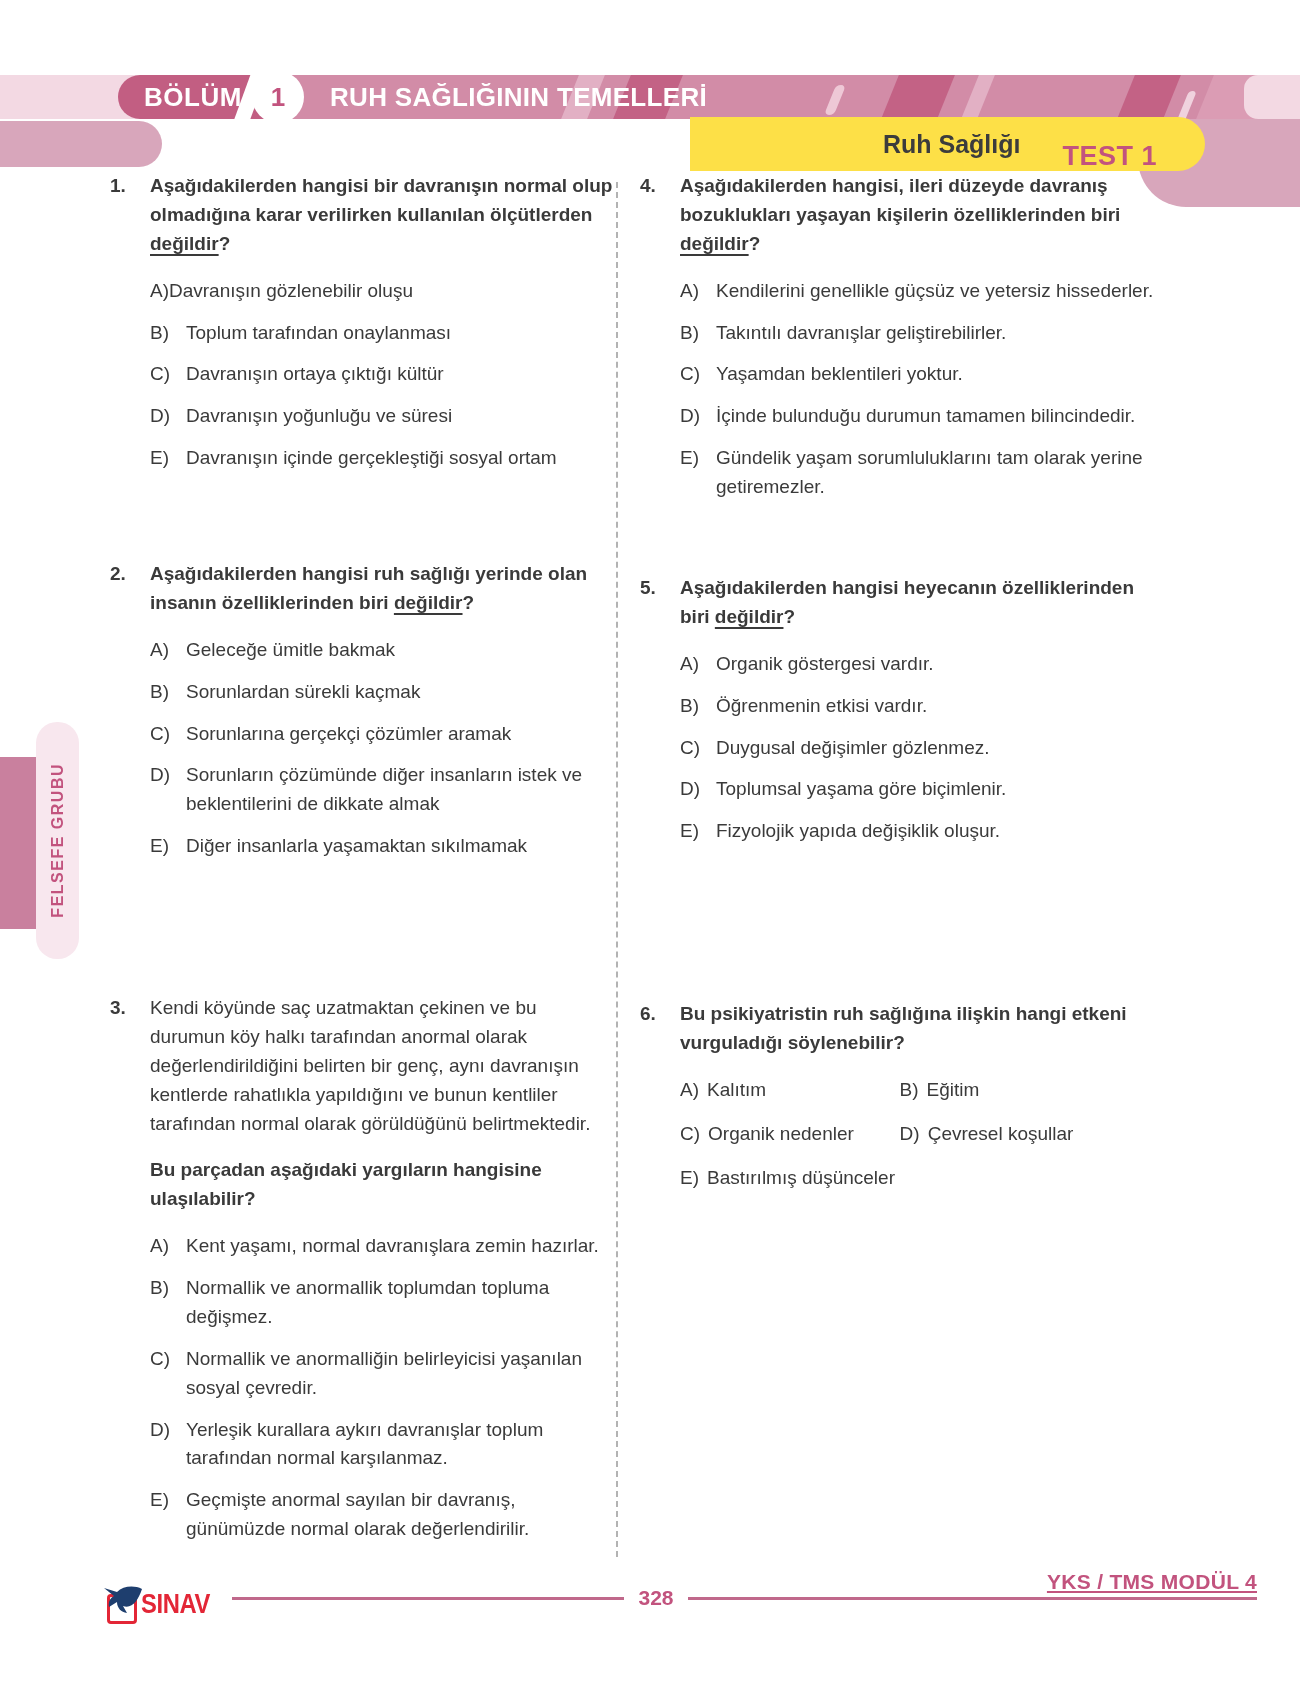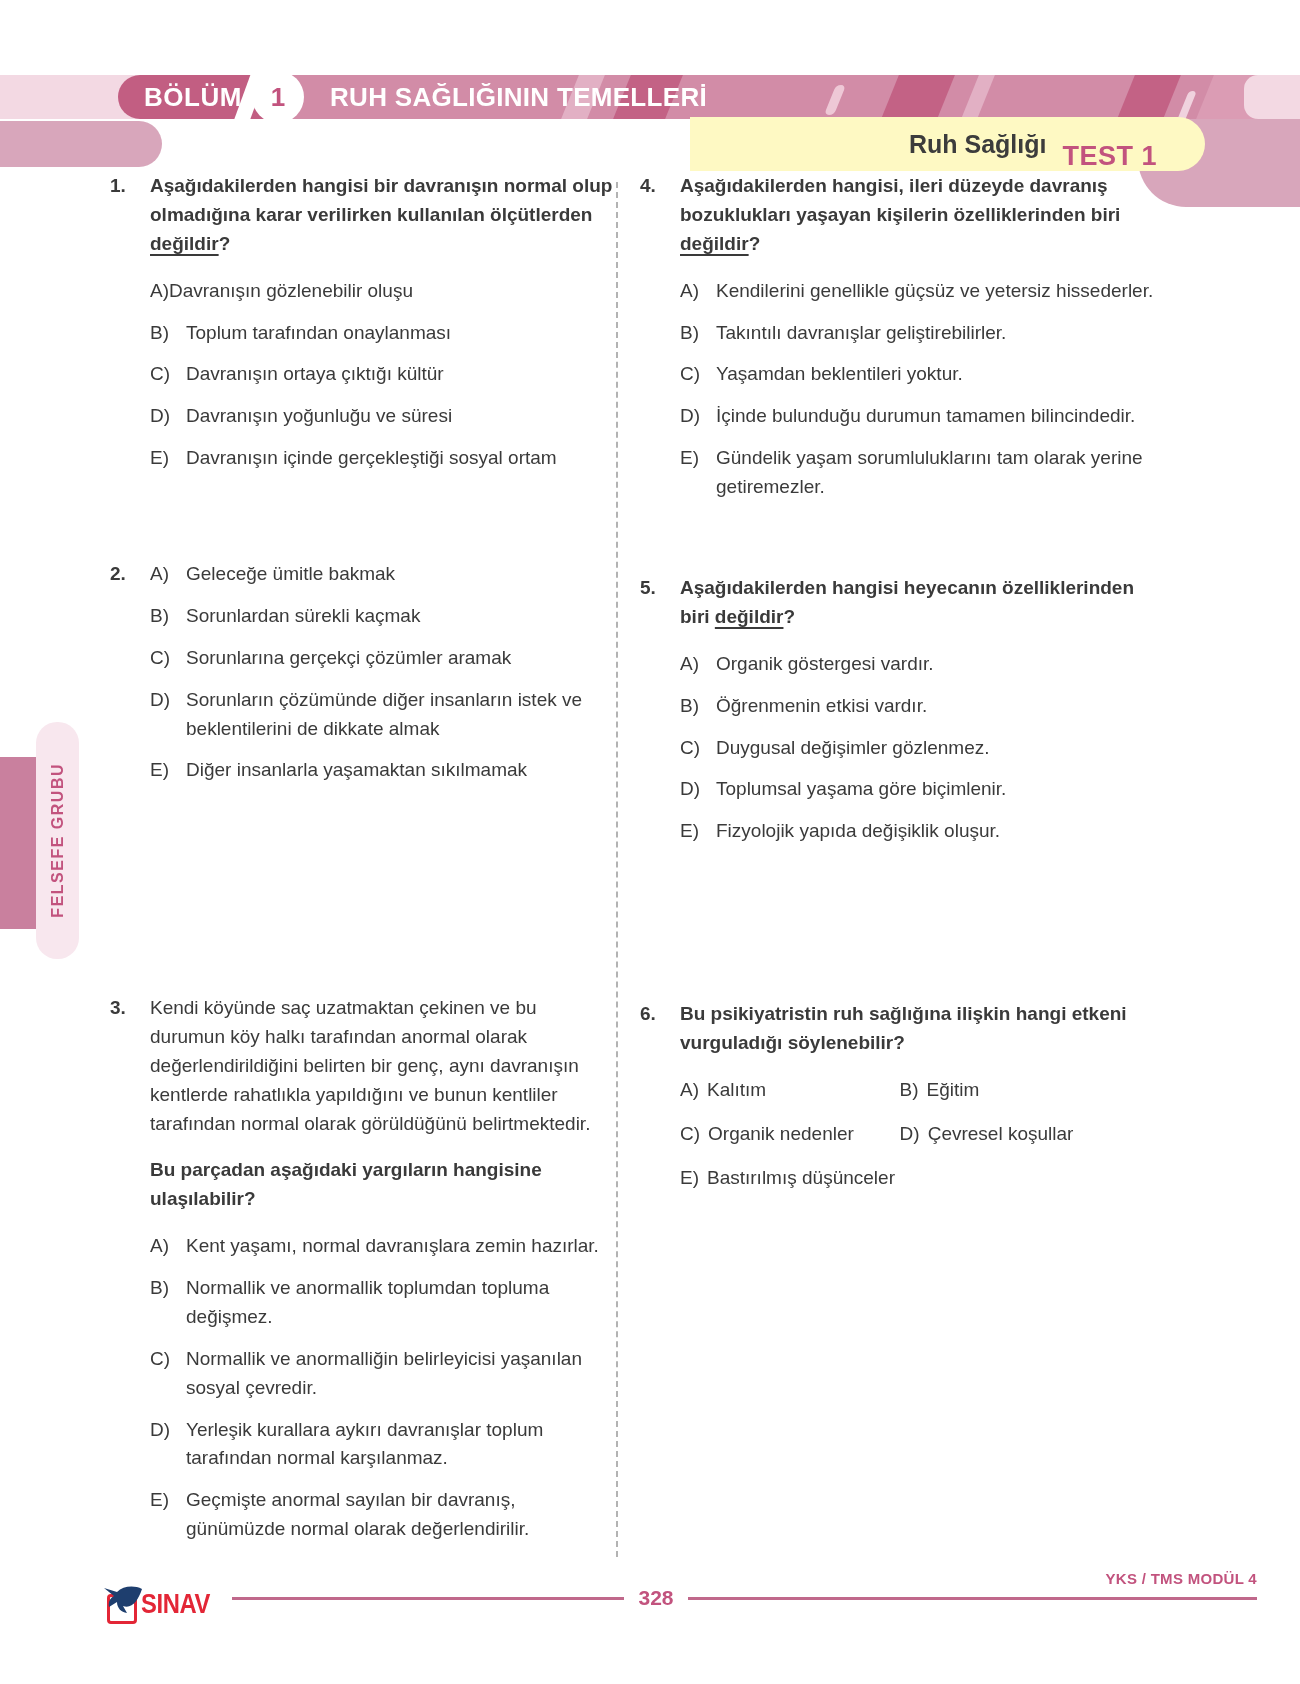--- a/index.html
+++ b/index.html
@@ -24,22 +24,22 @@
   .s8{left:935px;width:60px;background:#db9cb4;}
   .banner-light-end{position:absolute;right:0;top:0;width:56px;height:44px;background:#f3d9e3;border-radius:14px 0 0 14px;}
   .wedge{left:242px;top:73px;width:16px;height:50px;background:#ffffff;transform:skewX(-20deg);z-index:3;}
   .num-circle{left:252px;top:71px;width:52px;height:52px;background:#ffffff;border-radius:50%;
               display:flex;align-items:center;justify-content:center;z-index:4;}
   .num-circle span{color:#c2537e;font-weight:bold;font-size:26px;}
   .banner-title{left:330px;top:75px;height:44px;display:flex;align-items:center;z-index:2;}
   .banner-title span{color:#ffffff;font-weight:bold;font-size:26px;letter-spacing:.3px;}
   .subleft{left:0;top:121px;width:162px;height:46px;background:#d8a6bb;border-radius:0 24px 24px 0;}
   .right-panel{left:1138px;top:119px;width:162px;height:88px;background:#d8a6bb;border-bottom-left-radius:48px;z-index:1;}
-  .white-pill{left:690px;top:117px;width:515px;height:54px;background:#fef9c3;border-radius:0 27px 27px 0;
-              display:flex;align-items:center;justify-content:flex-end;gap:16px;padding-right:48px;
+  .white-pill{left:690px;top:117px;width:515px;height:54px;background:#fde047;border-radius:0 27px 27px 0;
+              display:flex;align-items:center;justify-content:flex-end;gap:42px;padding-right:48px;
               box-sizing:border-box;z-index:2;}
   .subject-label{color:#3c3c3c;font-weight:bold;font-size:25px;}
   .test-label{color:#c2537e;font-weight:bold;font-size:27px;letter-spacing:.5px;margin-top:24px;}
 
   
   .side-dark{left:0;top:757px;width:44px;height:172px;background:#c9809e;}
   .side-pill{left:36px;top:722px;width:43px;height:237px;background:#f8e7ee;border-radius:21px;
              display:flex;align-items:center;justify-content:center;}
   .side-pill span{writing-mode:vertical-rl;transform:rotate(180deg);color:#c2537e;
                   font-weight:bold;font-size:16px;letter-spacing:1.5px;white-space:nowrap;}
@@ -69,21 +69,21 @@
   .q3{top:994px;left:110px;width:505px;}
   .q4{top:172px;left:640px;width:528px;}
   .q5{top:574px;left:640px;width:528px;}
   .q6{top:1000px;left:640px;width:528px;}
 
   
   .footer-line{top:1597px;height:3px;background:#c0688b;}
   .fl-left{left:232px;width:392px;}
   .fl-right{left:688px;width:569px;}
   .page-num{left:626px;top:1586px;width:60px;text-align:center;color:#c2537e;font-weight:bold;font-size:21px;}
-  .module-label{left:957px;top:1570px;width:300px;text-align:right;color:#c2537e;font-weight:bold;font-size:15px;letter-spacing:.3px;}
+  .module-label{left:957px;top:1570px;width:300px;text-align:right;color:#c2537e;font-weight:bold;font-size:21px;letter-spacing:.3px;text-decoration:underline;}
   .logo{left:105px;top:1584px;display:flex;align-items:flex-start;}
   .logo-box{position:relative;width:34px;height:30px;margin-top:6px;}
   .logo-frame{position:absolute;left:2px;top:4px;width:24px;height:24px;border:3px solid #e32636;border-radius:4px;background:#fff;}
   .logo-bird{position:absolute;left:-2px;top:-4px;width:40px;height:30px;}
   .logo-text{color:#e32636;font-weight:bold;font-size:28px;letter-spacing:-.5px;
              transform:scaleX(.85);transform-origin:left center;margin-left:2px;margin-top:4px;}
 </style>
 </head>
 <body>
 
@@ -149,20 +149,21 @@
             <span class="opt-label">E)</span>
             <span class="opt-text">Davranışın içinde gerçekleştiği sosyal ortam</span>
           </div>
         </div>
       </div>
   </div>
 
   <div class="question q2">
     <div class="q-num">2.</div>
     <div class="q-body">
+        <p class="stem">Aşağıdakilerden hangisi ruh sağlığı yerinde olan insanın özelliklerinden biri <u>değildir</u>?</p>
         <div class="options">
           <div class="option">
             <span class="opt-label">A)</span>
             <span class="opt-text">Geleceğe ümitle bakmak</span>
           </div>
           <div class="option">
             <span class="opt-label">B)</span>
             <span class="opt-text">Sorunlardan sürekli kaçmak</span>
           </div>
           <div class="option">

